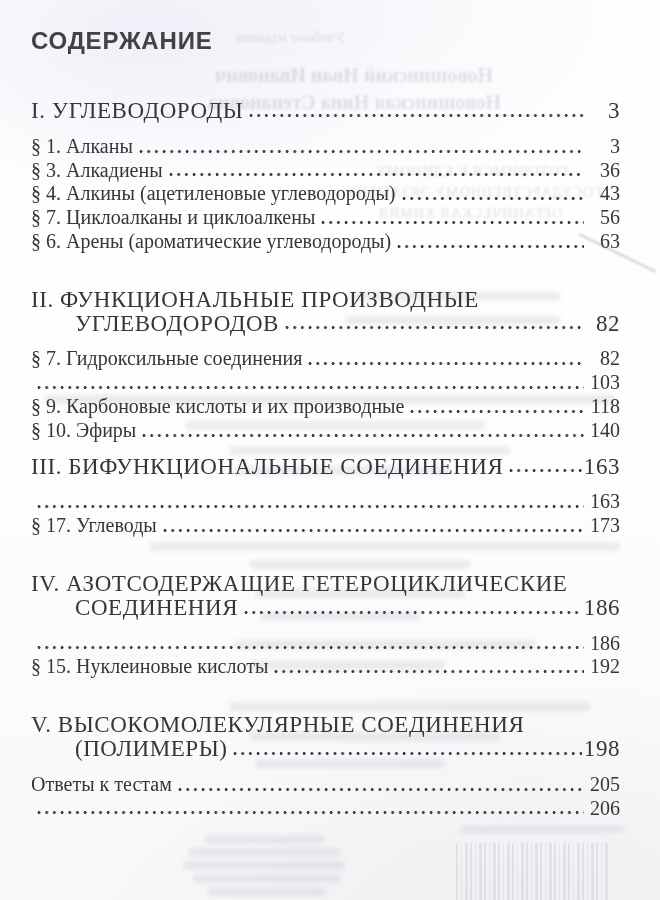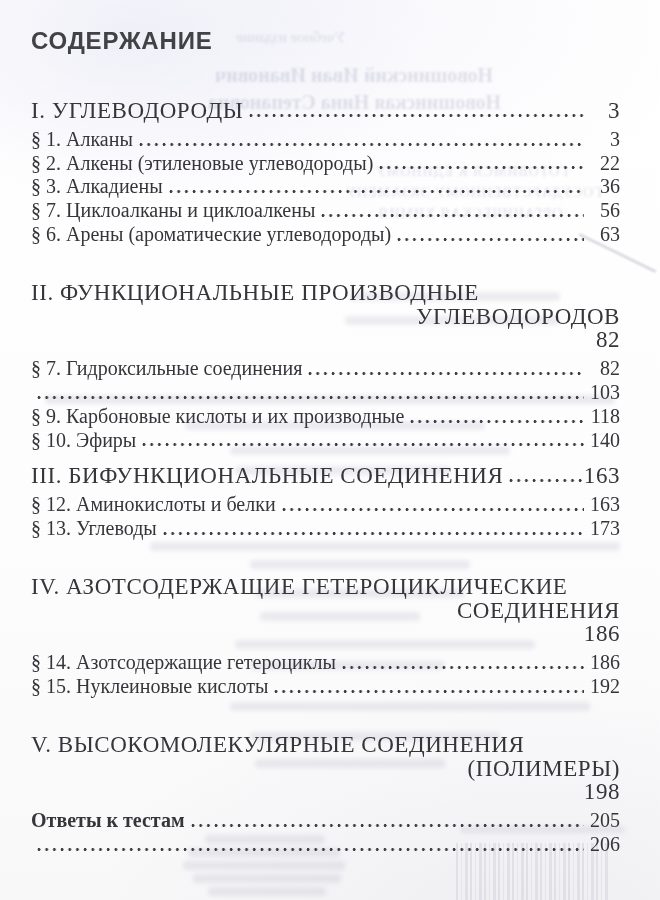--- a/index.html
+++ b/index.html
@@ -22,29 +22,29 @@
     font-weight:700;font-size:24px;letter-spacing:.8px;
     color:#414146;margin:0;
   }
   .toc{margin-top:44px;}
   .row{
     display:flex;align-items:flex-end;
     line-height:23.8px;font-size:20px;color:#35353a;
   }
   .row .label{white-space:pre;}
   .row.section{font-size:23px;letter-spacing:.55px;}
-  .row.cont{padding-left:44px;flex-direction:column;}
-  .row.bold .label{font-weight:700;}
+  .row.cont{padding-left:44px;}
+  .row.bold .label{font-weight:400;}
   .leader{
     flex:1 1 auto;align-self:stretch;margin-left:5px;margin-right:2px;
     background-image:radial-gradient(circle at 3px calc(100% - 7.5px), #3c3c42 1.15px, rgba(0,0,0,0) 1.75px);
     background-size:7.7px 100%;background-repeat:repeat-x;
   }
   .pagenum{min-width:34px;text-align:right;}
-  .g-s{margin-top:5px;}
+  .g-s{margin-top:12px;}
   .g-m{margin-top:12px;}
   .g-b{margin-top:34px;}
   
   .bleed{
     position:absolute;transform:scaleX(-1);
     color:#9d9db8;opacity:.30;filter:blur(1.1px);
     white-space:nowrap;pointer-events:none;
   }
   .bleed.author{font-weight:700;font-size:20px;}
   .bleed.small{font-size:15px;}
@@ -112,28 +112,28 @@
     <span class="label">I. УГЛЕВОДОРОДЫ</span>
     <span class="leader"></span>
     <span class="pagenum">3</span>
   </div>
       <div class="row item g-s">
     <span class="label">§ 1. Алканы</span>
     <span class="leader"></span>
     <span class="pagenum">3</span>
   </div>
       <div class="row item">
-    <span class="label">§ 2. Алкены (этиленовые углеводороды)</span>
-    <span class="leader"></span>
-    <span class="pagenum">22</span>
-  </div>
-      <div class="row item">
     <span class="label">§ 3. Алкадиены</span>
     <span class="leader"></span>
     <span class="pagenum">36</span>
+  </div>
+      <div class="row item">
+    <span class="label">§ 4. Алкины (ацетиленовые углеводороды)</span>
+    <span class="leader"></span>
+    <span class="pagenum">43</span>
   </div>
       <div class="row item">
     <span class="label">§ 7. Циклоалканы и циклоалкены</span>
     <span class="leader"></span>
     <span class="pagenum">56</span>
   </div>
       <div class="row item">
     <span class="label">§ 6. Арены (ароматические углеводороды)</span>
     <span class="leader"></span>
     <span class="pagenum">63</span>
@@ -165,40 +165,38 @@
     <span class="label">§ 10. Эфиры</span>
     <span class="leader"></span>
     <span class="pagenum">140</span>
   </div>
       <div class="row section g-m">
     <span class="label">III. БИФУНКЦИОНАЛЬНЫЕ СОЕДИНЕНИЯ</span>
     <span class="leader"></span>
     <span class="pagenum">163</span>
   </div>
       <div class="row item g-s">
-    <span class="label">§ 12. Аминокислоты и белки</span>
     <span class="leader"></span>
     <span class="pagenum">163</span>
   </div>
       <div class="row item">
-    <span class="label">§ 13. Углеводы</span>
+    <span class="label">§ 17. Углеводы</span>
     <span class="leader"></span>
     <span class="pagenum">173</span>
   </div>
       <div class="row section g-b">
     <span class="label">IV. АЗОТСОДЕРЖАЩИЕ ГЕТЕРОЦИКЛИЧЕСКИЕ</span>
 
   </div>
       <div class="row section cont">
     <span class="label">СОЕДИНЕНИЯ</span>
     <span class="leader"></span>
     <span class="pagenum">186</span>
   </div>
       <div class="row item g-s">
-    <span class="label">§ 14. Азотсодержащие гетероциклы</span>
     <span class="leader"></span>
     <span class="pagenum">186</span>
   </div>
       <div class="row item">
     <span class="label">§ 15. Нуклеиновые кислоты</span>
     <span class="leader"></span>
     <span class="pagenum">192</span>
   </div>
       <div class="row section g-b">
     <span class="label">V. ВЫСОКОМОЛЕКУЛЯРНЫЕ СОЕДИНЕНИЯ</span>

